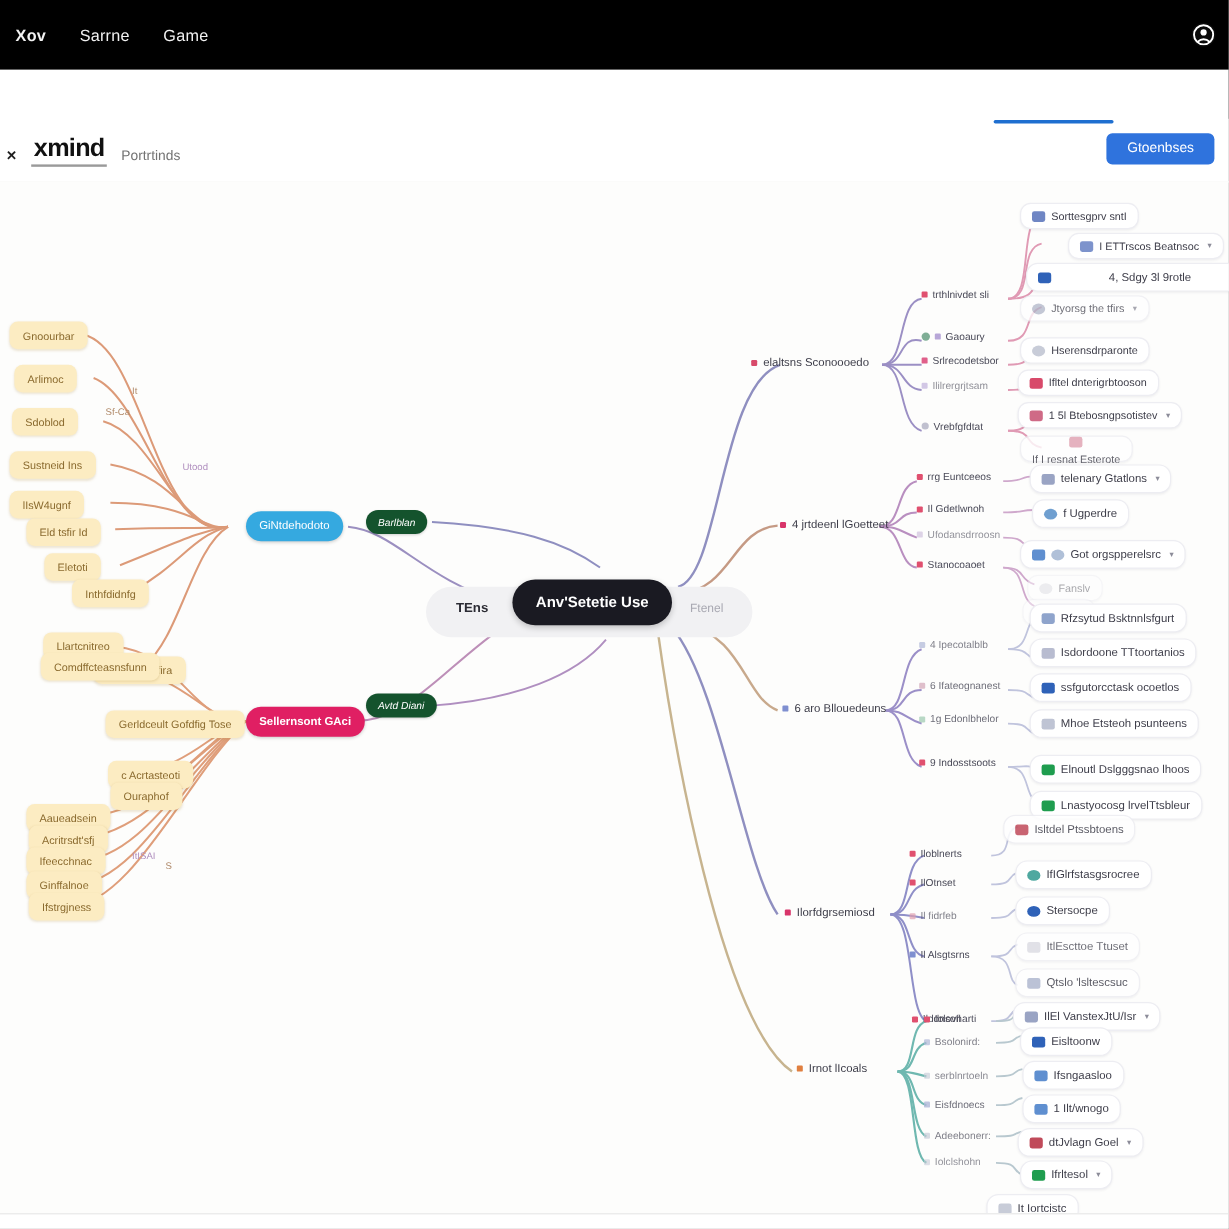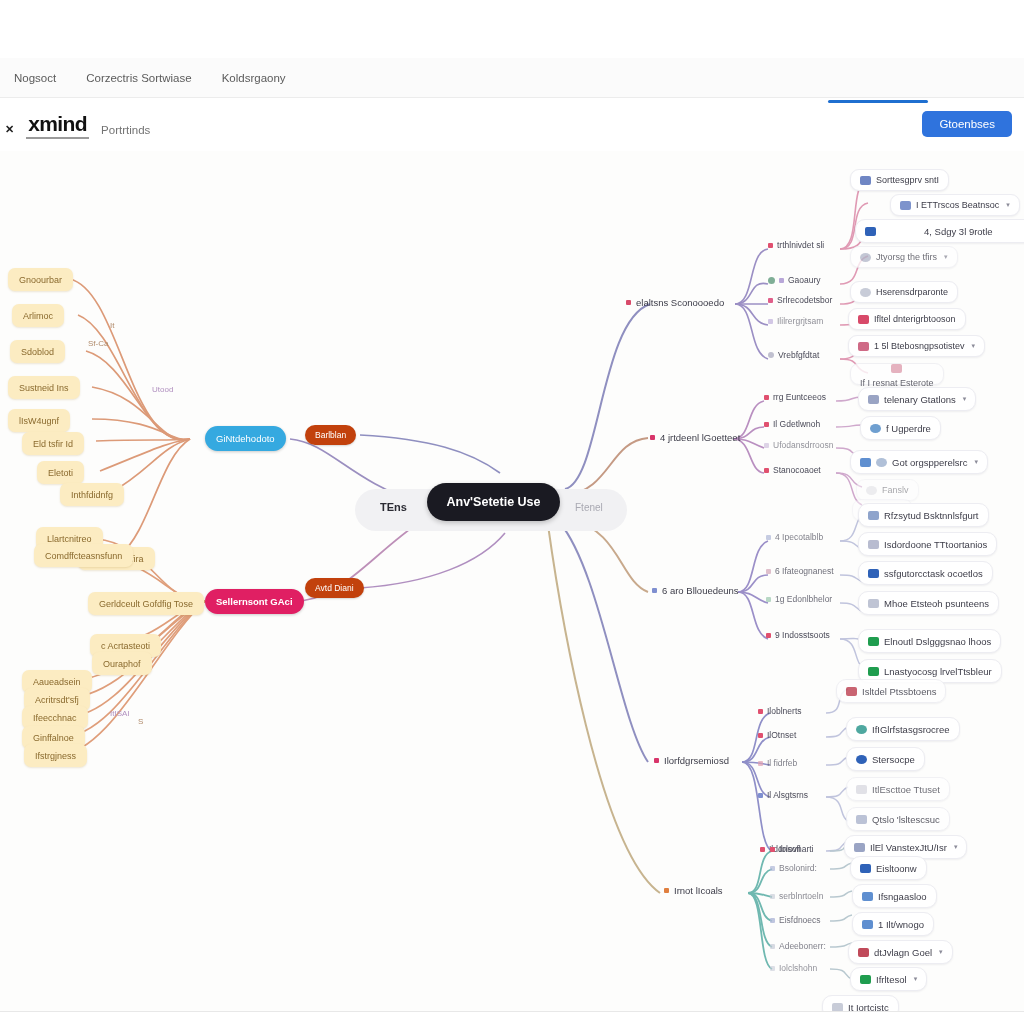--- a/index.html
+++ b/index.html
@@ -94,21 +94,21 @@
   .pill{
     border-radius:13px;display:flex;align-items:center;justify-content:center;
     color:#ffffff;font-size:9.5px;height:25px;padding:0 11px;
     box-shadow:0 1px 3px rgba(0,0,0,.2);
   }
   .pill-blue{background:#35a9e0;}
   .pill-pink{background:#e01f63;}
   .pill-sm{
     border-radius:10px;height:20px;font-size:8.5px;padding:0 10px;
     display:flex;align-items:center;justify-content:center;color:#ffffff;
-    background:#c2410c;box-shadow:0 1px 2px rgba(0,0,0,.16);
+    background:#14532d;box-shadow:0 1px 2px rgba(0,0,0,.16);font-style:italic;
   }
 
   
   .cream{
     background:#fcecc2;border-radius:7px;height:23px;
     display:flex;align-items:center;padding:0 11px;
     color:#8a6a2e;font-size:9px;
     box-shadow:0 1px 2px rgba(160,120,40,.18);
   }
 
@@ -144,26 +144,35 @@
   .page-edge{
     position:absolute;left:0;top:1011px;width:1024px;height:13px;
     background:#ffffff;border-top:1px solid #e8e8e8;
   }
 </style>
 </head>
 <body>
 
 <div class="app">
 
-
-  <div class="crumbs">
-    <span class="txt">Nogsoct</span>
-    <span class="txt">Corzectris Sortwiase</span>
-    <span class="txt">Koldsrgaony</span>
+  <div class="topbar">
+    <div class="menu">
+      <span class="brandish txt">Xov</span>
+      <span class="txt">Sarrne</span>
+      <span class="txt">Game</span>
+    </div>
+    <div class="avatar">
+      <svg width="18" height="18" viewBox="0 0 18 18" aria-hidden="true">
+        <circle cx="9" cy="9" r="8" fill="none" stroke="#ffffff" stroke-width="1.6"></circle>
+        <circle cx="9" cy="7" r="2.6" fill="#ffffff"></circle>
+        <path d="M3.8 15 Q9 10.4 14.2 15" fill="none" stroke="#ffffff" stroke-width="1.6"></path>
+      </svg>
+    </div>
   </div>
+
 
   <div class="header">
     <div class="tab-underline"></div>
     <div class="logo-wrap">
       <span class="logo-x">✕</span>
       <span class="logo-word">xmind</span>
       <span class="logo-sub txt">Portrtinds</span>
     </div>
     <button class="dl-btn">Gtoenbses</button>
   </div>

